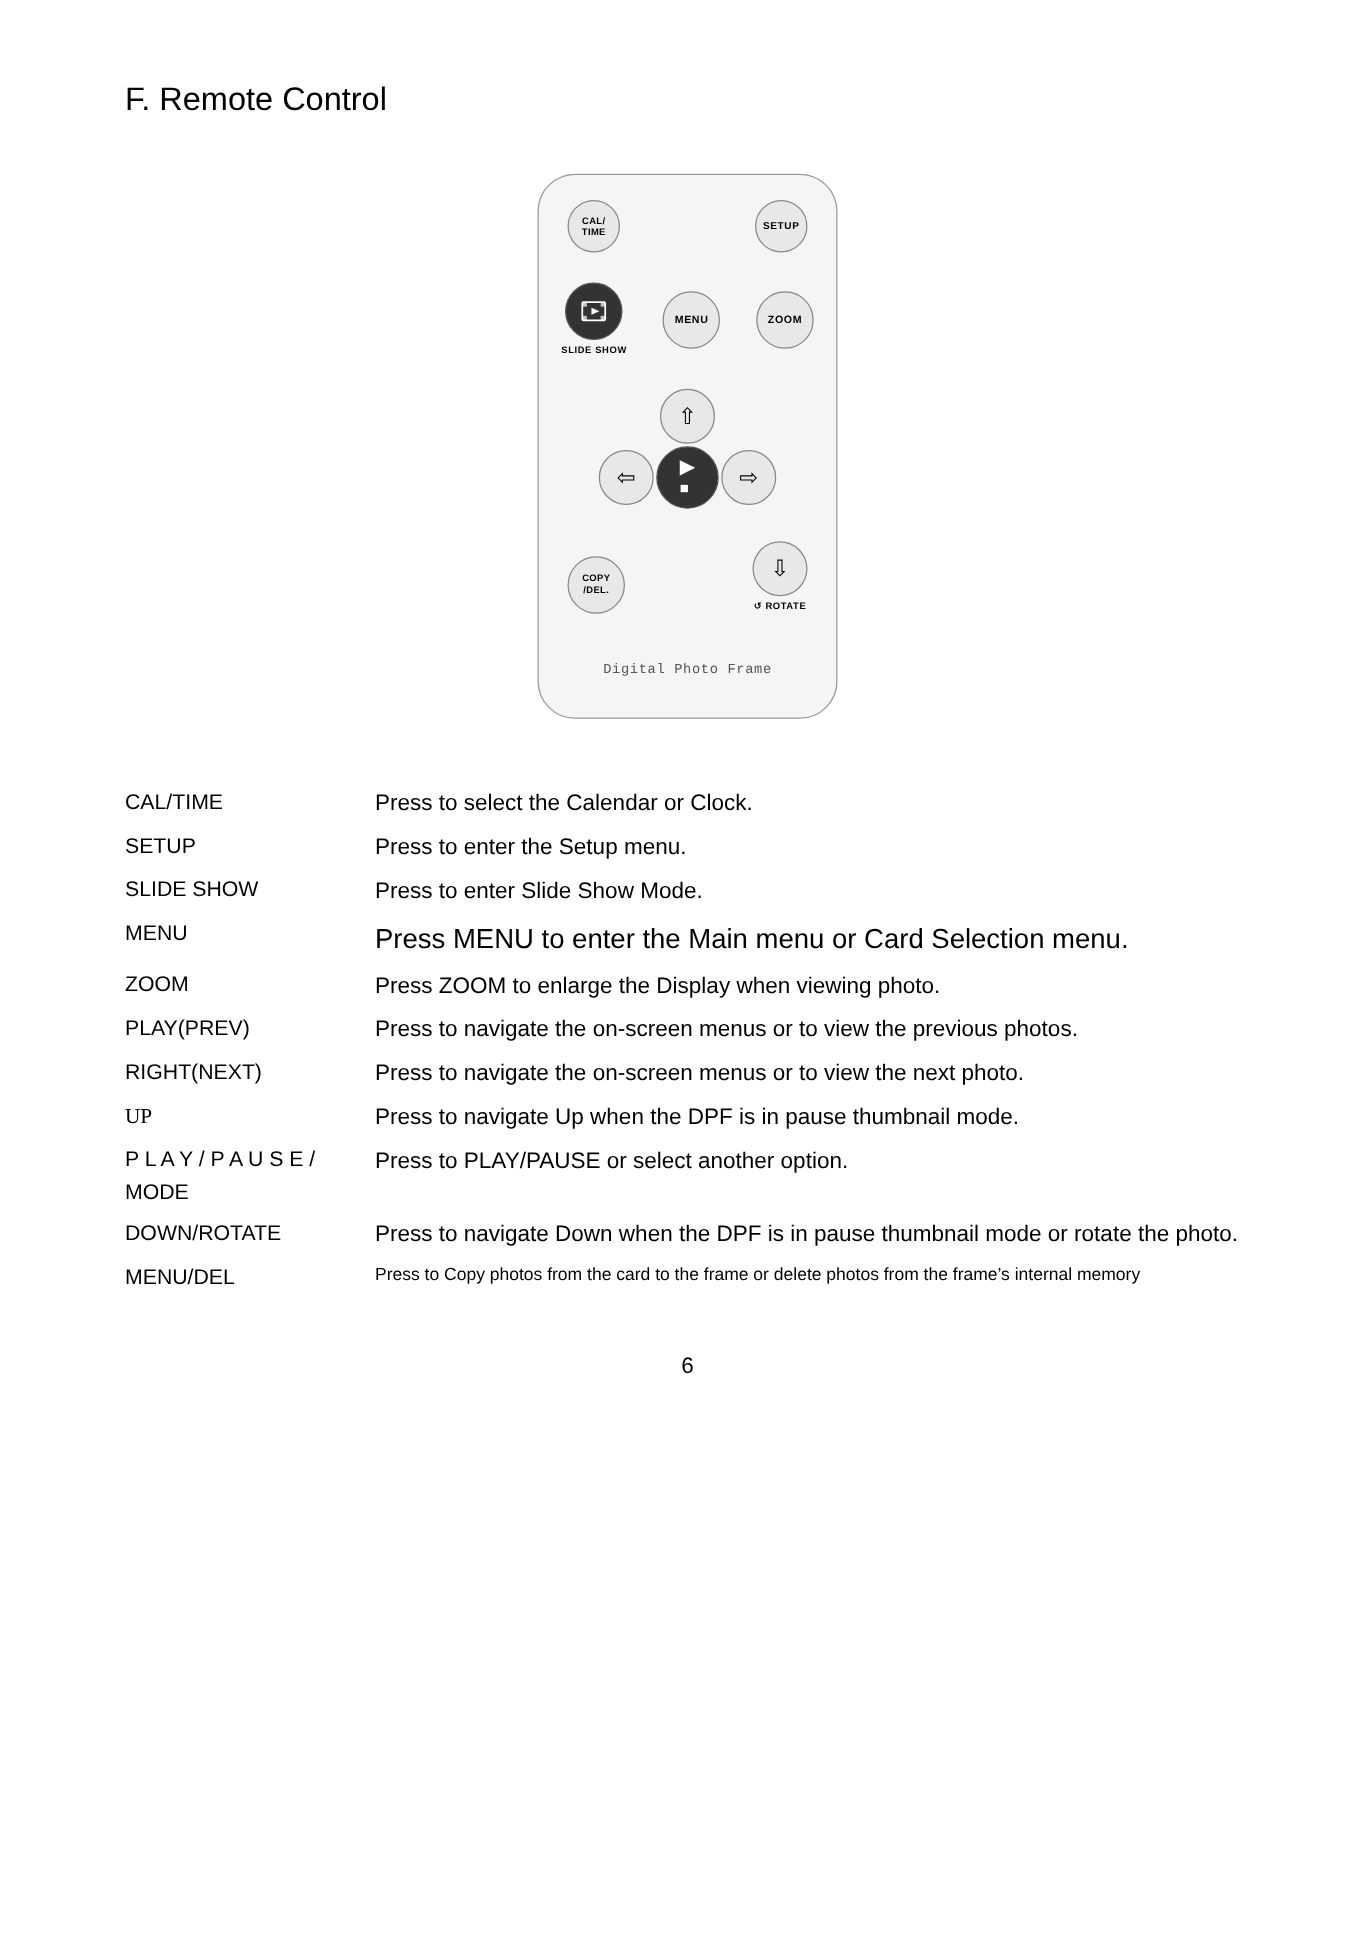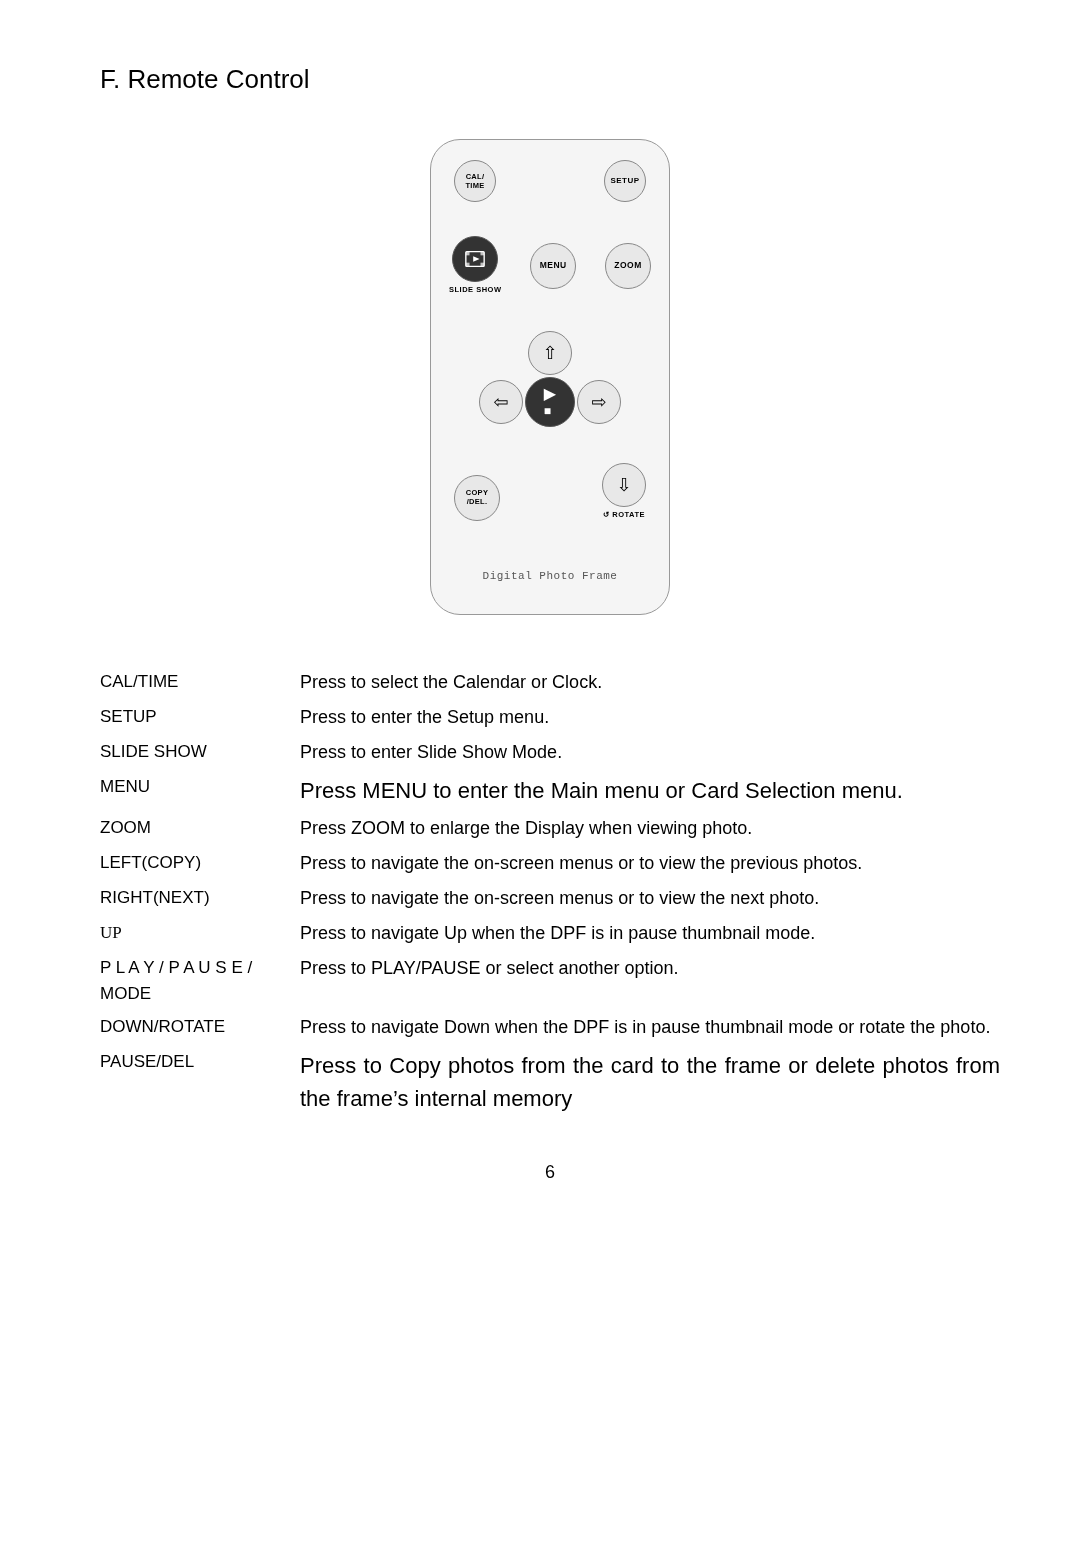--- a/index.html
+++ b/index.html
@@ -29,21 +29,21 @@
 
     .remote {
       width: 240px;
       background: #f5f5f5;
       border: 1.5px solid #999;
       border-radius: 30px;
       padding: 20px 18px 30px 18px;
       display: flex;
       flex-direction: column;
       align-items: center;
-      gap: 28px;
+      gap: 18px;
     }
 
     .remote-row {
       display: flex;
       align-items: center;
       justify-content: space-between;
       width: 100%;
     }
 
     .btn-small {
@@ -323,39 +323,39 @@
       </tr>
       <tr>
         <td style="vertical-align: top; padding-right: 20px; font-size: 17px; white-space: pre-wrap; font-family: Arial, sans-serif;">MENU</td>
         <td style="text-align: justify; font-size: 22px;">Press MENU to enter the Main menu or Card Selection menu.</td>
       </tr>
       <tr>
         <td style="vertical-align: top; padding-right: 20px; font-size: 17px; white-space: pre-wrap; font-family: Arial, sans-serif;">ZOOM</td>
         <td style="text-align: justify; font-size: 18px;">Press ZOOM to enlarge the Display when viewing photo.</td>
       </tr>
       <tr>
-        <td style="vertical-align: top; padding-right: 20px; font-size: 17px; white-space: pre-wrap; font-family: Arial, sans-serif;">LEFT(COPY)</td>
+        <td style="vertical-align: top; padding-right: 20px; font-size: 17px; white-space: pre-wrap; font-family: Arial, sans-serif;">PLAY(PREV)</td>
         <td style="text-align: justify; font-size: 18px;">Press to navigate the on-screen menus or to view the previous photos.</td>
       </tr>
       <tr>
         <td style="vertical-align: top; padding-right: 20px; font-size: 17px; white-space: pre-wrap; font-family: Arial, sans-serif;">RIGHT(NEXT)</td>
         <td style="text-align: justify; font-size: 18px;">Press to navigate the on-screen menus or to view the next photo.</td>
       </tr>
       <tr>
         <td style="vertical-align: top; padding-right: 20px; font-size: 17px; white-space: pre-wrap; font-family: Liberation Serif, serif; margin-left: 32px;">UP</td>
         <td style="text-align: justify; font-size: 18px;">Press to navigate Up when the DPF is in pause thumbnail mode.</td>
       </tr>
       <tr>
         <td style="vertical-align: top; padding-right: 20px; font-size: 17px; white-space: pre-wrap; font-family: Arial, sans-serif;">P L A Y / P A U S E / MODE</td>
         <td style="text-align: justify; font-size: 18px;">Press to PLAY/PAUSE or select another option.</td>
       </tr>
       <tr>
         <td style="vertical-align: top; padding-right: 20px; font-size: 17px; white-space: pre-wrap; font-family: Arial, sans-serif;">DOWN/ROTATE</td>
         <td style="text-align: justify; font-size: 18px;">Press to navigate Down when the DPF is in pause thumbnail mode or rotate the photo.</td>
       </tr>
       <tr>
-        <td style="vertical-align: top; padding-right: 20px; font-size: 17px; white-space: pre-wrap; font-family: Arial, sans-serif;">PAUSE/DEL</td>
-        <td style="text-align: justify; font-size: 22px; margin-top: 22px;">Press to  Copy photos from the card to the frame or delete photos from the frame’s internal memory</td>
+        <td style="vertical-align: top; padding-right: 20px; font-size: 17px; white-space: pre-wrap; font-family: Arial, sans-serif;">MENU/DEL</td>
+        <td style="text-align: justify; font-size: 14px; margin-top: 22px;">Press to  Copy photos from the card to the frame or delete photos from the frame’s internal memory</td>
       </tr>
     </tbody>
 </table>
 
 <div class="page-number">6</div>
 
 </body></html>

